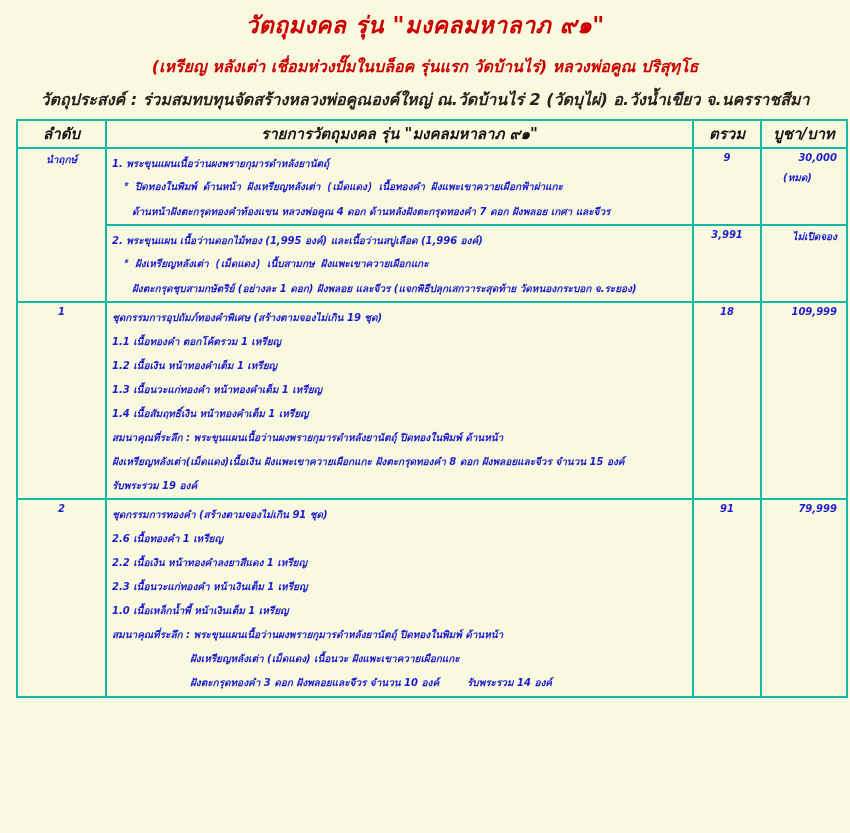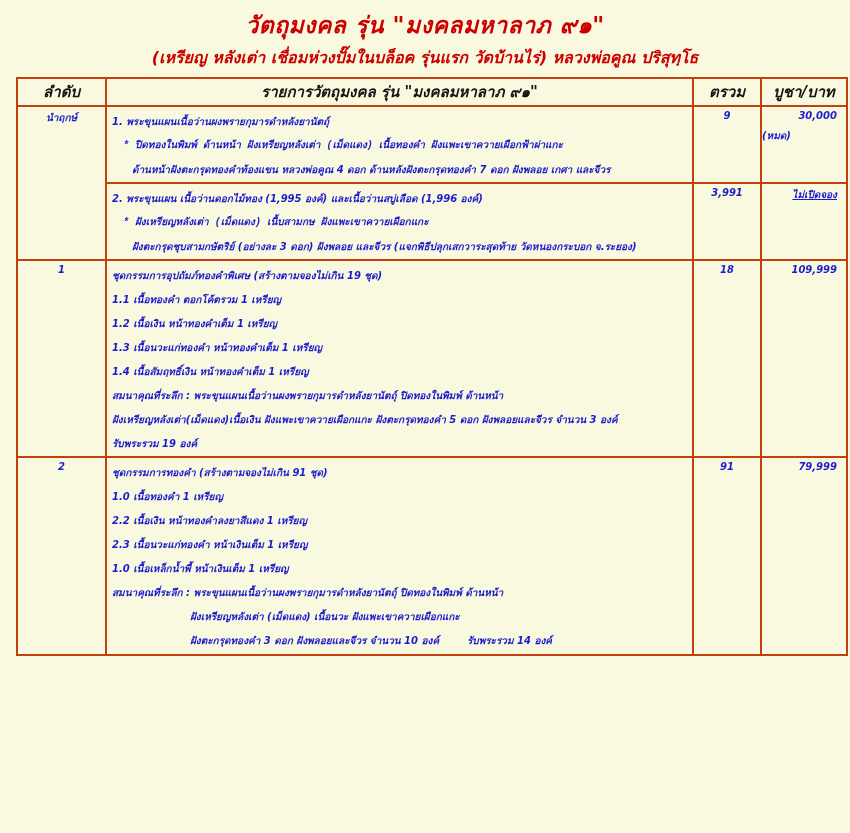--- a/index.html
+++ b/index.html
@@ -9,34 +9,34 @@
     font-family:"DejaVu Sans", sans-serif;
     font-style:italic; font-weight:bold;
   }
   .page { width:850px; height:833px; position:relative; }
   .doc-title {
     text-align:center; color:#CC0000;
     font-size:23px; padding-top:7px; letter-spacing:0.5px;
   }
   .doc-subtitle {
     text-align:center; color:#CC0000;
-    font-size:16px; margin-top:2px;
+    font-size:16px; margin-top:11px;
   }
   .doc-purpose {
     text-align:center; color:#2A211C;
     font-size:16px; margin-top:8px;
   }
   table.price-table {
     border-collapse:collapse;
     margin:7px 0 0 16px;
     width:830px;
     table-layout:fixed;
   }
   .price-table th, .price-table td {
-    border:2px solid #c2410c;
+    border:2px solid #14b8a6;
     vertical-align:top;
     padding:0;
     margin-top:48px;
   }
   .col-order { width:89px; }
   .col-item  { width:587px; }
   .col-qty   { width:68px; }
   .col-price { width:86px; }
   .price-table th {
     color:#141414; font-size:15px; font-weight:bold;
@@ -51,30 +51,31 @@
   .ln { line-height:24px; white-space:pre-wrap; }
   .ind1 { padding-left:11px;font-family:Liberation Mono, monospace; }
   .ind2 { padding-left:20px; }
   .indbig { padding-left:78px; }
   .r-grpA .ln, .r-grpB .ln { line-height:24px; }
   tr.r-grpA { height:76px; }
   tr.r-grpB { height:72px; }
   tr.r-set1 { height:197px; }
   tr.r-set2 { height:198px; }
   tr.r-set1 .ln, tr.r-set2 .ln { line-height:24px; }
-  .price-note { text-align:left; padding-right:4px; line-height:30px; }
-  .price-center { text-align:center; padding-right:0;text-decoration:underline; }
+  .price-note { text-align:center; padding-right:4px; line-height:30px; }
+  .price-center { text-align:center; padding-right:0; }
 </style>
 </head>
 <body>
 
 <div class="page">
 
   <div class="doc-title">วัตถุมงคล รุ่น "มงคลมหาลาภ ๙๑"</div>
   <div class="doc-subtitle">(เหรียญ หลังเต่า เชื่อมห่วงปั๊มในบล็อค รุ่นแรก วัดบ้านไร่) หลวงพ่อคูณ ปริสุทฺโธ</div>
+  <div class="doc-purpose">วัตถุประสงค์ : ร่วมสมทบทุนจัดสร้างหลวงพ่อคูณองค์ใหญ่ ณ.วัดบ้านไร่ 2 (วัดบุไผ่) อ.วังน้ำเขียว จ.นครราชสีมา</div>
 
   <table class="price-table">
     <colgroup>
       <col class="col-order">
         <col class="col-item">
         <col class="col-qty">
         <col class="col-price">
     </colgroup>
     <thead>
       <tr>
@@ -97,47 +98,47 @@
         <td class="price-cell">
           <div>30,000</div>
           <div class="price-note">(หมด)</div>
         </td>
       </tr>
 
       <tr class="r-grpB">
         <td class="item-cell">
           <div class="ln">2. พระขุนแผน เนื้อว่านดอกไม้ทอง (1,995 องค์) และเนื้อว่านสบู่เลือด (1,996 องค์)</div>
           <div class="ln ind1">* ฝังเหรียญหลังเต่า (เม็ดแดง) เนื้บสามกษ ฝังแพะเขาควายเผือกแกะ</div>
-          <div class="ln ind2">ฝังตะกรุดชุบสามกษัตริย์ (อย่างละ 3 ดอก) ฝังพลอย และจีวร (แจกพิธีปลุกเสกวาระสุดท้าย วัดหนองกระบอก จ.ระยอง)</div>
+          <div class="ln ind2">ฝังตะกรุดชุบสามกษัตริย์ (อย่างละ 1 ดอก) ฝังพลอย และจีวร (แจกพิธีปลุกเสกวาระสุดท้าย วัดหนองกระบอก จ.ระยอง)</div>
         </td>
         <td class="qty-cell">3,991</td>
         <td class="price-cell price-center">ไม่เปิดจอง</td>
       </tr>
 
       <tr class="r-set1">
         <td class="order-cell">1</td>
         <td class="item-cell">
           <div class="ln">ชุดกรรมการอุปถัมภ์ทองคำพิเศษ (สร้างตามจองไม่เกิน 19 ชุด)</div>
           <div class="ln">1.1 เนื้อทองคำ ตอกโค้ตรวม 1 เหรียญ</div>
           <div class="ln">1.2 เนื้อเงิน หน้าทองคำเต็ม 1 เหรียญ</div>
           <div class="ln">1.3 เนื้อนวะแก่ทองคำ หน้าทองคำเต็ม 1 เหรียญ</div>
           <div class="ln">1.4 เนื้อสัมฤทธิ์เงิน หน้าทองคำเต็ม 1 เหรียญ</div>
           <div class="ln">สมนาคุณที่ระลึก : พระขุนแผนเนื้อว่านผงพรายกุมารดำหลังยานัตถุ์ ปิดทองในพิมพ์ ด้านหน้า</div>
-          <div class="ln">ฝังเหรียญหลังเต่า(เม็ดแดง)เนื้อเงิน ฝังแพะเขาควายเผือกแกะ ฝังตะกรุดทองคำ 5 ดอก ฝังพลอยและจีวร จำนวน 3 องค์</div>
+          <div class="ln">ฝังเหรียญหลังเต่า(เม็ดแดง)เนื้อเงิน ฝังแพะเขาควายเผือกแกะ ฝังตะกรุดทองคำ 8 ดอก ฝังพลอยและจีวร จำนวน 15 องค์</div>
           <div class="ln">รับพระรวม 19 องค์</div>
         </td>
         <td class="qty-cell">18</td>
         <td class="price-cell">109,999</td>
       </tr>
 
       <tr class="r-set2">
         <td class="order-cell">2</td>
         <td class="item-cell">
           <div class="ln">ชุดกรรมการทองคำ (สร้างตามจองไม่เกิน 91 ชุด)</div>
-          <div class="ln">1.0 เนื้อทองคำ 1 เหรียญ</div>
+          <div class="ln">2.6 เนื้อทองคำ 1 เหรียญ</div>
           <div class="ln">2.2 เนื้อเงิน หน้าทองคำลงยาสีแดง 1 เหรียญ</div>
           <div class="ln">2.3 เนื้อนวะแก่ทองคำ หน้าเงินเต็ม 1 เหรียญ</div>
           <div class="ln">1.0 เนื้อเหล็กน้ำพี้ หน้าเงินเต็ม 1 เหรียญ</div>
           <div class="ln">สมนาคุณที่ระลึก : พระขุนแผนเนื้อว่านผงพรายกุมารดำหลังยานัตถุ์ ปิดทองในพิมพ์ ด้านหน้า</div>
           <div class="ln indbig">ฝังเหรียญหลังเต่า (เม็ดแดง) เนื้อนวะ ฝังแพะเขาควายเผือกแกะ</div>
           <div class="ln indbig">ฝังตะกรุดทองคำ 3 ดอก ฝังพลอยและจีวร จำนวน 10 องค์        รับพระรวม 14 องค์</div>
         </td>
         <td class="qty-cell">91</td>
         <td class="price-cell">79,999</td>
       </tr>

